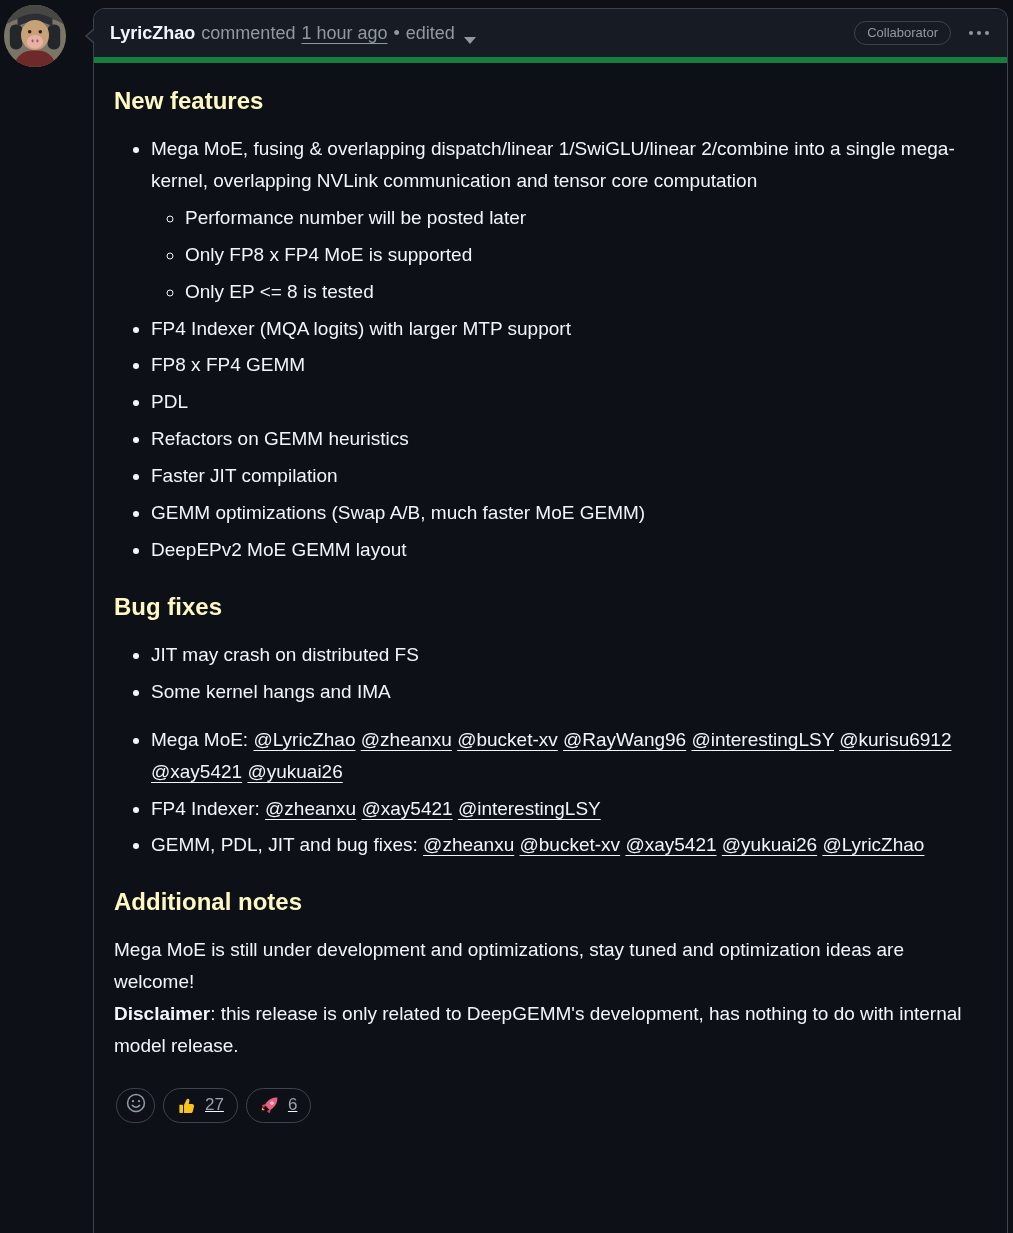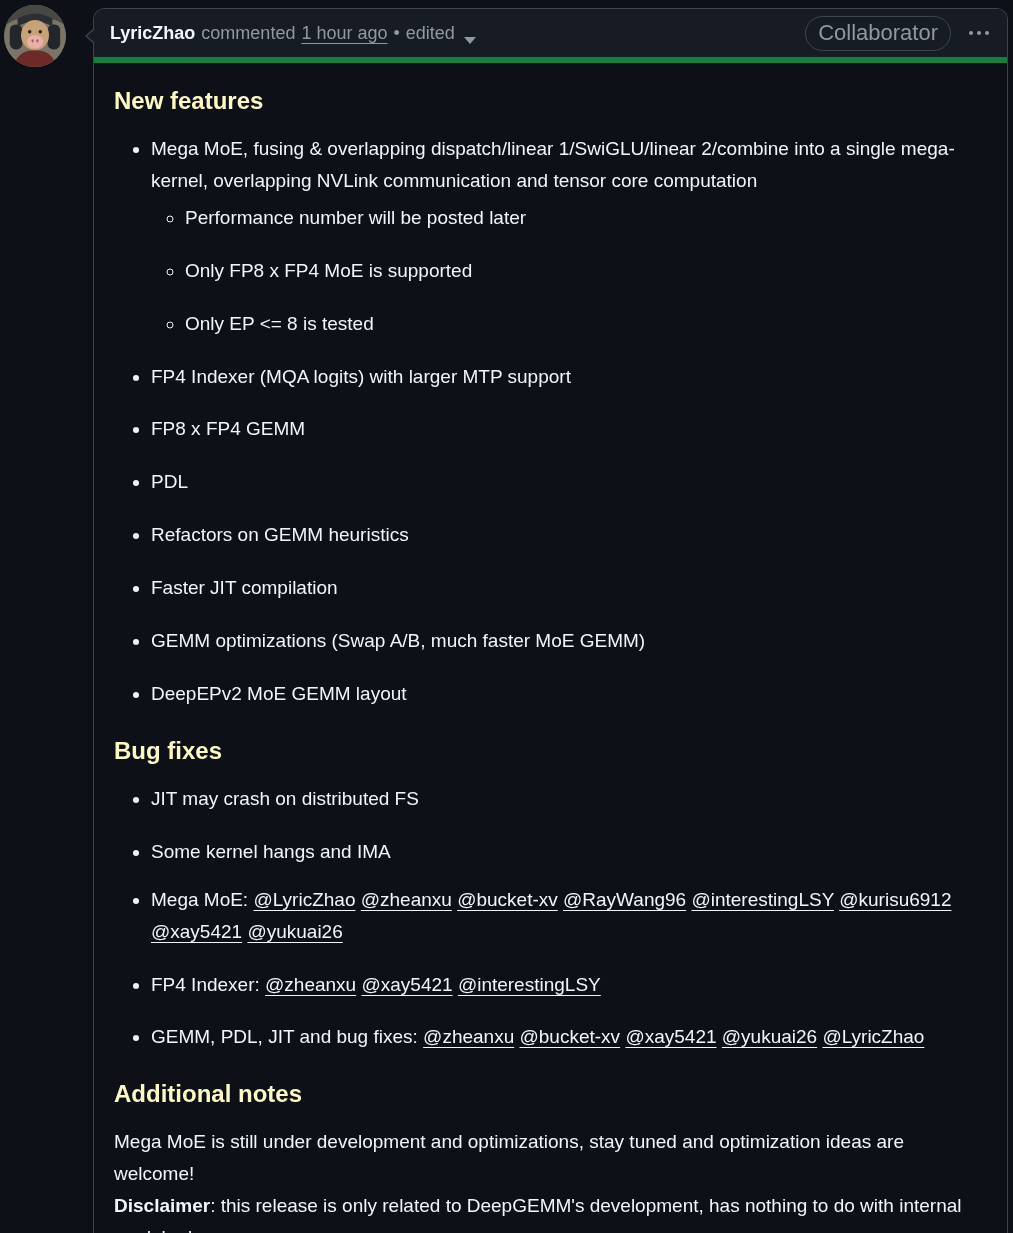--- a/index.html
+++ b/index.html
@@ -74,21 +74,21 @@
   .caret-down {
     width:0; height:0; display:inline-block;
     border-left:6px solid transparent;
     border-right:6px solid transparent;
     border-top:7px solid #9198a1;
     margin-top:2px;
   }
   .header-right { margin-left:auto; display:flex; align-items:center; gap:16px; }
   .badge {
     border:1px solid #3d444d; border-radius:999px;
-    padding:3px 12px 4px; font-size:22px; color:#9198a1;
+    padding:3px 12px 4px; font-size:13px; color:#9198a1;
     background:transparent; white-space:nowrap;
   }
   .kebab {
     background:none; border:none; cursor:pointer;
     display:flex; gap:4px; align-items:center; padding:6px 2px;
   }
   .kebab i { width:4px; height:4px; border-radius:50%; background:#9198a1; display:block; }
 
   
   .comment-body {
@@ -97,21 +97,21 @@
     line-height:1.68;
     color:#f0f6fc;
   }
   .comment-body h2 {
     font-size:24px; font-weight:700; color:#fef9c3;
     margin:26px 0 17px 0; line-height:1.25;
   }
   .comment-body h2:first-child { margin-top:9px; }
   .comment-body ul { margin:0 0 16px 0; padding-left:37px; }
   .comment-body ul ul { list-style-type:circle; margin:5px 0 0 0; padding-left:34px; }
-  .comment-body li + li { margin-top:21px; }
+  .comment-body li + li { margin-top:5px; }
   .comment-body p { margin:0 0 16px 0; }
   .mention {
     color:#f0f6fc; font-weight:400; cursor:pointer;
     text-decoration:underline; text-underline-offset:4px; text-decoration-thickness:1px;
   }
 
   
   .reactions {
     display:flex; align-items:center; gap:8px;
     margin:26px 0 0 2px; padding-bottom:20px;text-decoration:underline;

